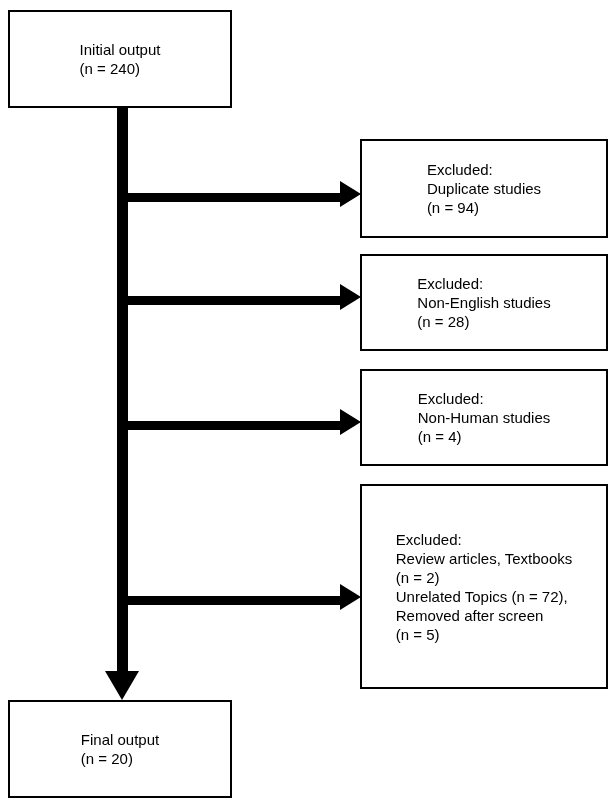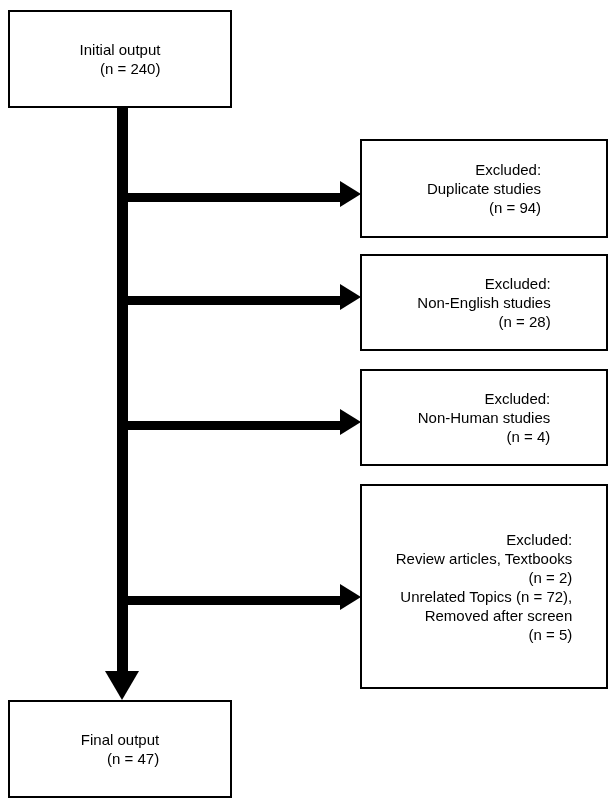--- a/index.html
+++ b/index.html
@@ -19,21 +19,21 @@
     overflow: hidden;
   }
   .flow-box {
     position: absolute;
     box-sizing: border-box;
     background: #ffffff;
     border: 2px solid #000000;
     display: flex;
     align-items: center;
     justify-content: center;
-    text-align: right;
+    text-align: left;
   }
   .box-text {
     font-family: "Liberation Sans", sans-serif;
     font-size: 15px;
     line-height: 19px;
     color: #000000;
     white-space: pre-line;
     padding: 0 6px;
   }
   
@@ -165,16 +165,16 @@
     <span class="box-text">Excluded:
 Review articles, Textbooks
 (n = 2)
 Unrelated Topics (n = 72),
 Removed after screen
 (n = 5)</span>
   </div>
 
   <div class="flow-box" id="box-final">
     <span class="box-text">Final output
-(n = 47)</span>
+(n = 20)</span>
   </div>
 
 </div>
 
 </body></html>

